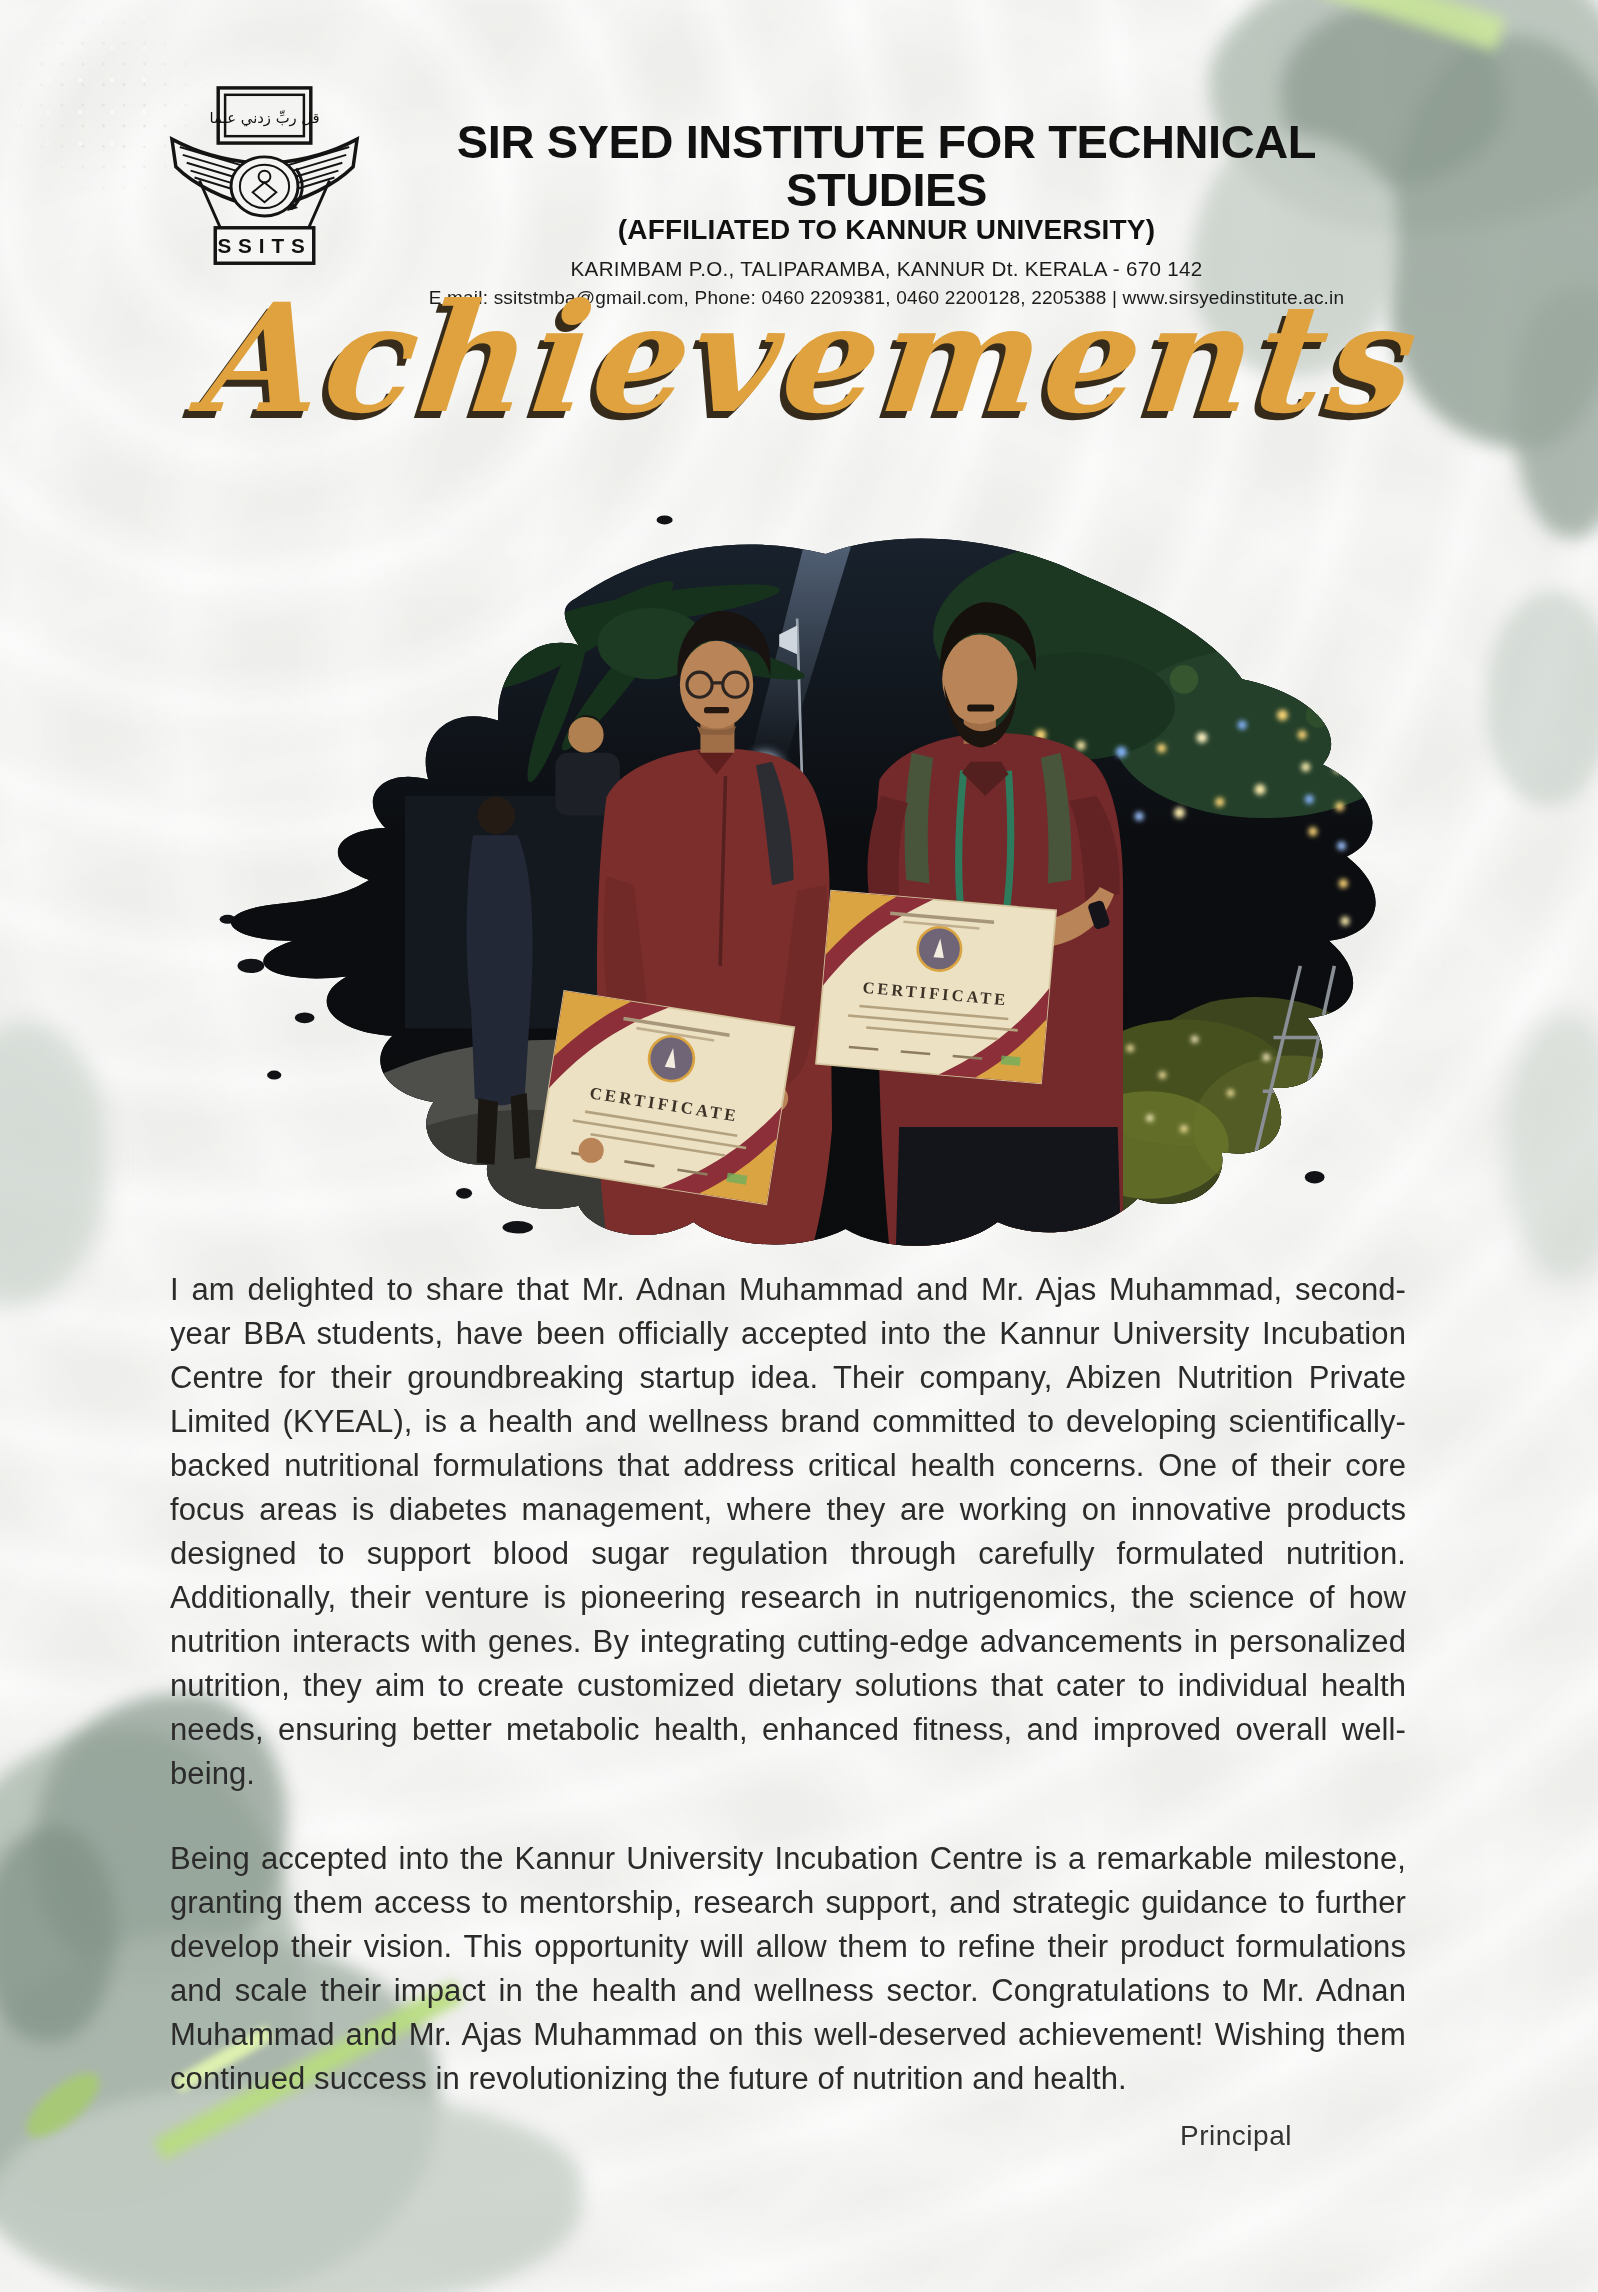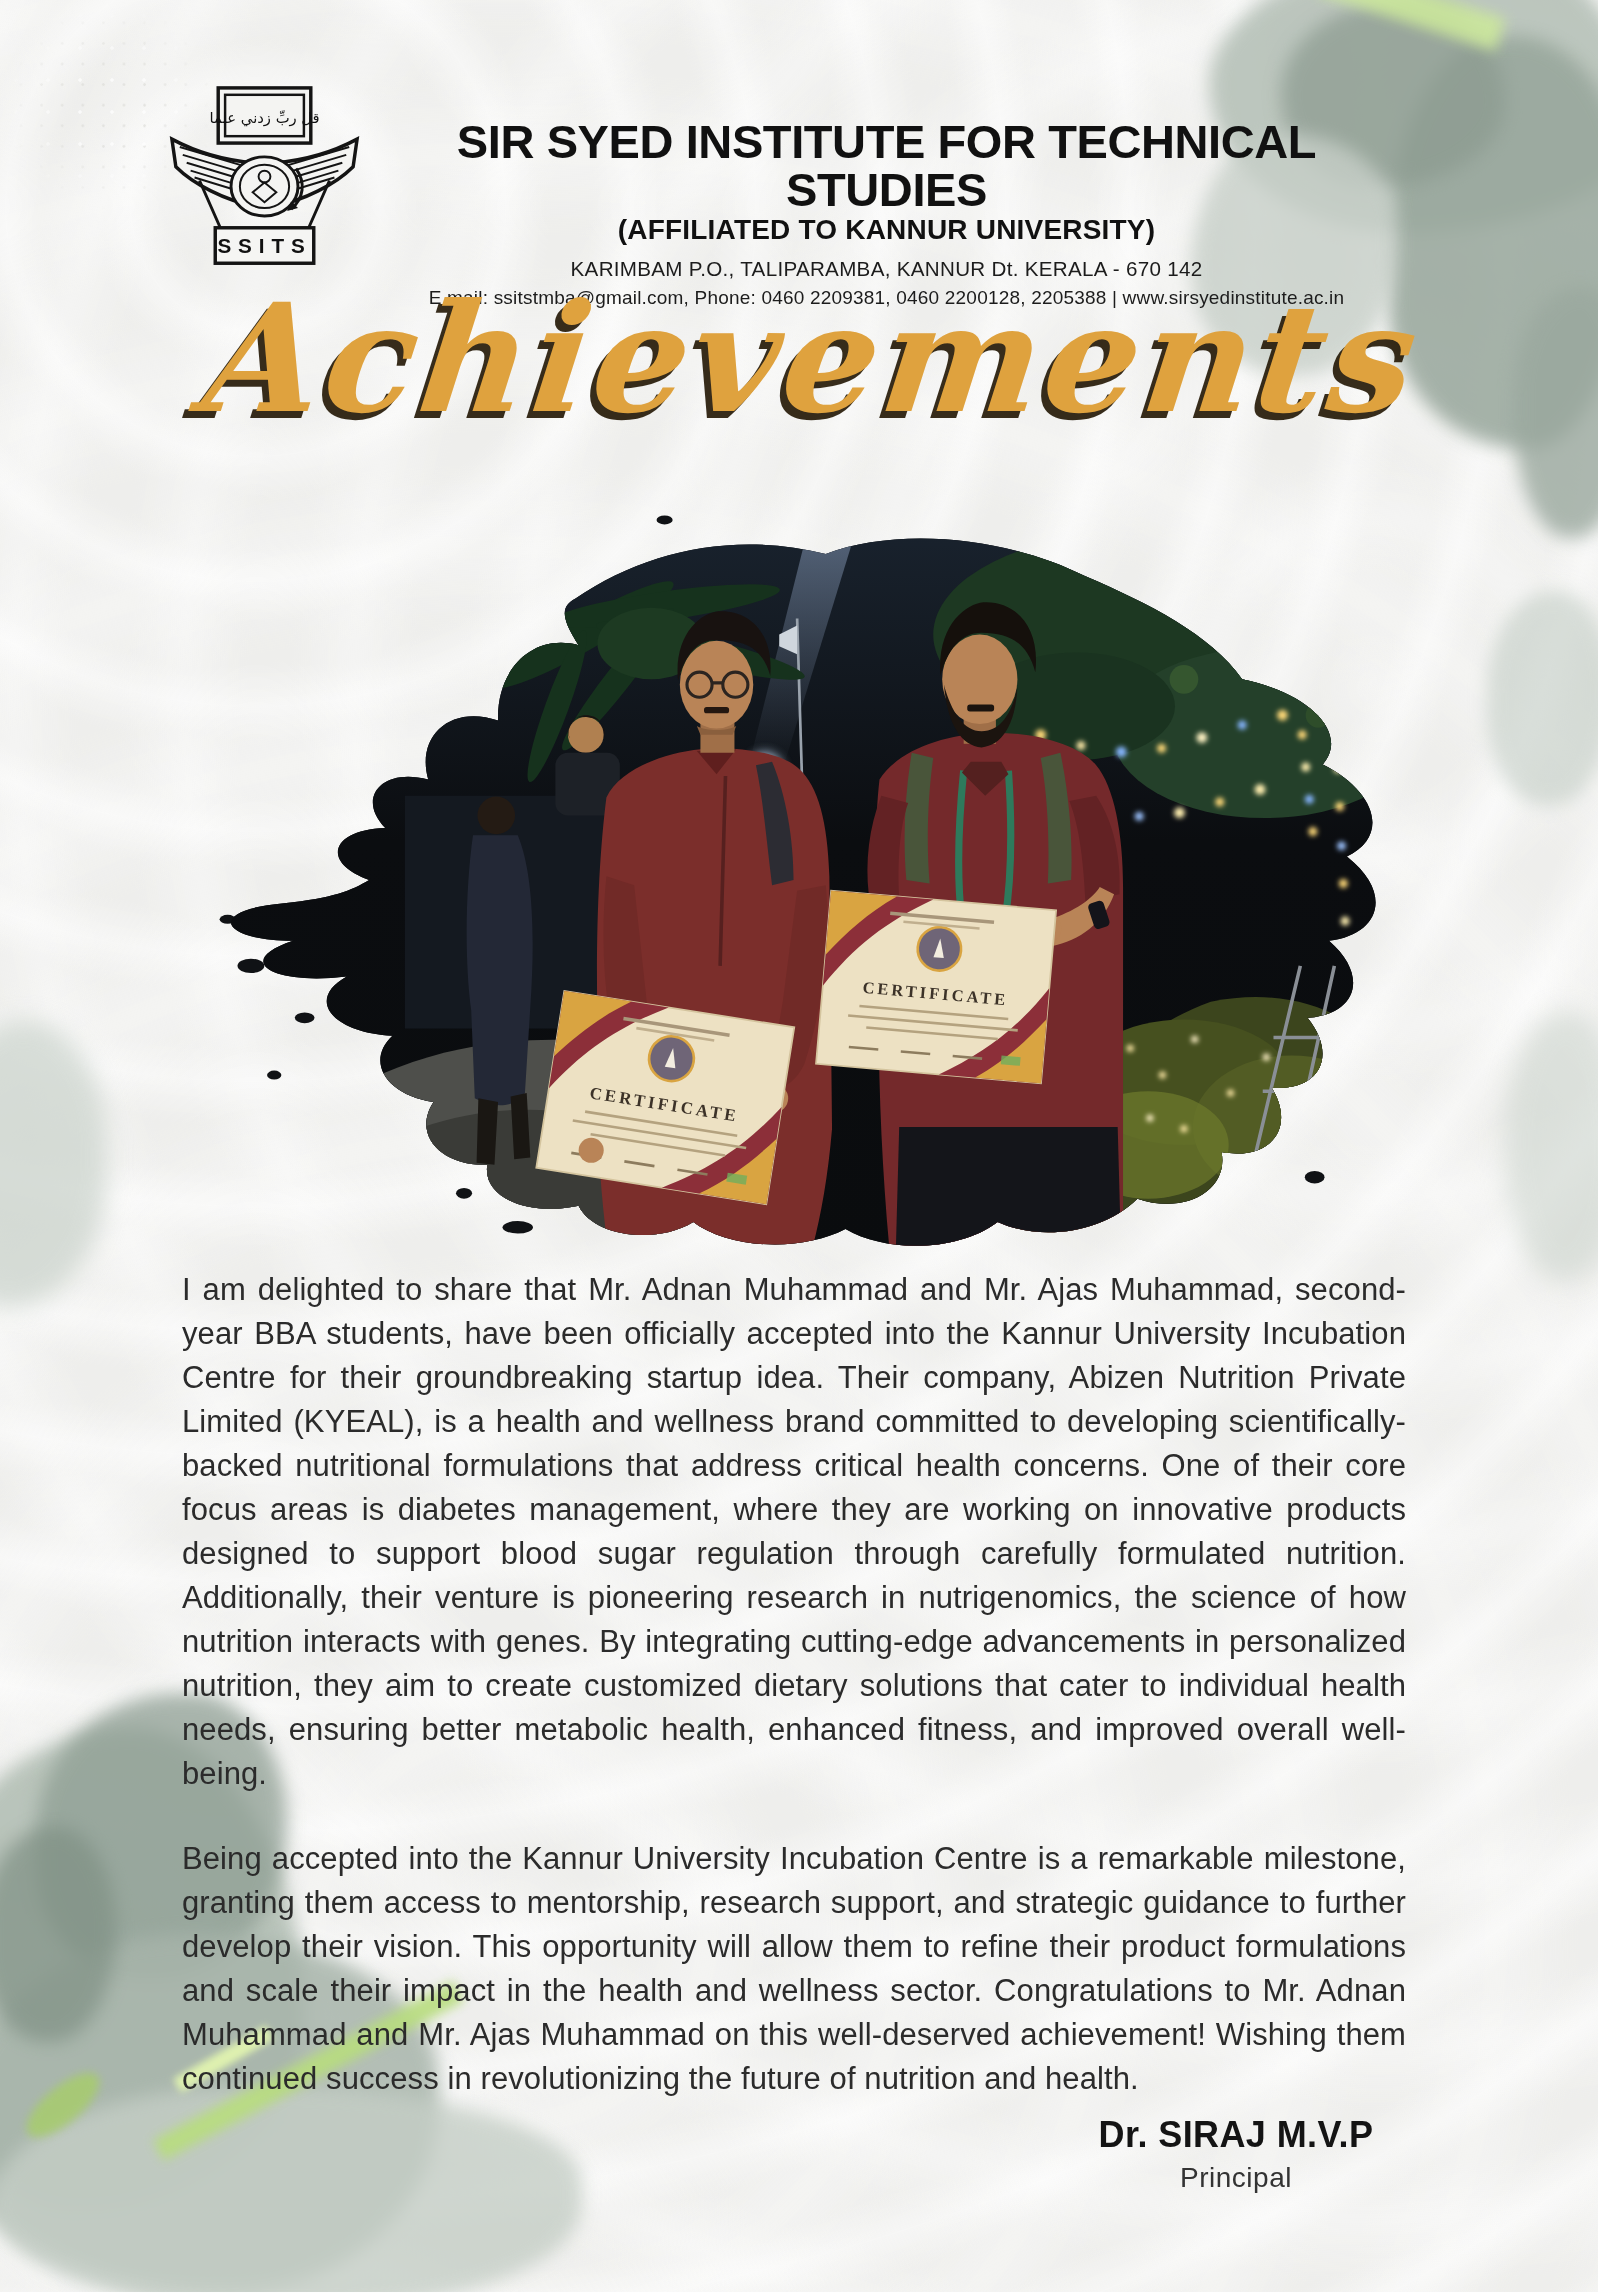--- a/index.html
+++ b/index.html
@@ -54,21 +54,21 @@
     text-shadow:-5.4px 7.2px 0 rgba(38,26,8,.92);
   }
   
   .photo{position:absolute;left:199px;top:500px;width:1207px;height:758px;}
   
   .body-copy{
     position:absolute;left:170px;top:1268px;width:1236px;
     font-size:31px;line-height:44px;color:#2b2b2b;
     text-align:justify;letter-spacing:0.1px;
   }
-  .body-copy p{margin:0 0 41px 12px;}
+  .body-copy p{margin:0 0 41px 0;}
   
   .signature{position:absolute;left:1039px;top:2114px;width:394px;text-align:center;color:#141414;}
   .sig-name{font-size:36px;font-weight:bold;letter-spacing:0.4px;}
   .sig-role{font-size:28px;font-weight:400;color:#333;margin-top:6px;letter-spacing:0.5px;}
 </style>
 </head>
 <body>
 
 <div class="speckles"></div>
 
@@ -336,16 +336,15 @@
     </g>
   </g>
 </svg>
 
 <main class="body-copy">
   <p>I am delighted to share that Mr. Adnan Muhammad and Mr. Ajas Muhammad, second-year BBA students, have been officially accepted into the Kannur University Incubation Centre for their groundbreaking startup idea. Their company, Abizen Nutrition Private Limited (KYEAL), is a health and wellness brand committed to developing scientifically-backed nutritional formulations that address critical health concerns. One of their core focus areas is diabetes management, where they are working on innovative products designed to support blood sugar regulation through carefully formulated nutrition. Additionally, their venture is pioneering research in nutrigenomics, the science of how nutrition interacts with genes. By integrating cutting-edge advancements in personalized nutrition, they aim to create customized dietary solutions that cater to individual health needs, ensuring better metabolic health, enhanced fitness, and improved overall well-being.</p>
   <p>Being accepted into the Kannur University Incubation Centre is a remarkable milestone, granting them access to mentorship, research support, and strategic guidance to further develop their vision. This opportunity will allow them to refine their product formulations and scale their impact in the health and wellness sector. Congratulations to Mr. Adnan Muhammad and Mr. Ajas Muhammad on this well-deserved achievement! Wishing them continued success in revolutionizing the future of nutrition and health.</p>
 </main>
 
 <footer class="signature">
-  <div class="sig-name">Dr. SIRAJ M.V.P</div>
   <div class="sig-role">Principal</div>
 </footer>
 
 
 </body></html>

